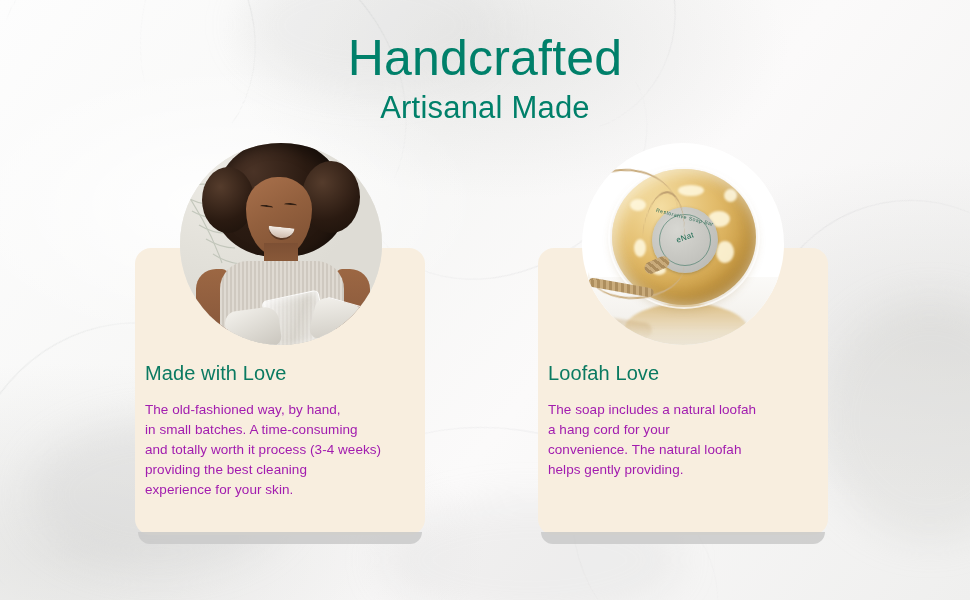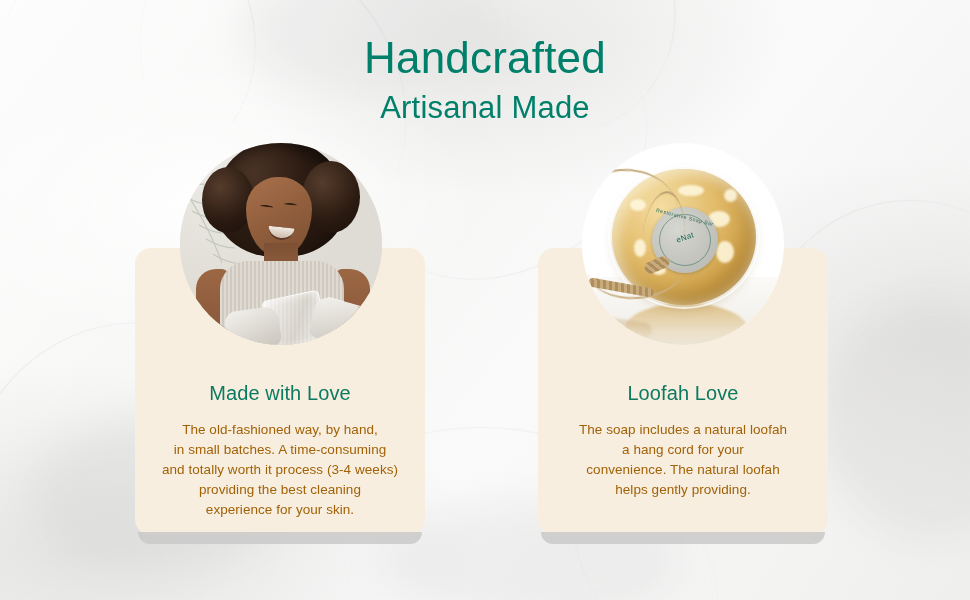--- a/index.html
+++ b/index.html
@@ -76,21 +76,21 @@
   .headline {
     position: absolute;
     left: 0; right: 0;
     top: 28px;
     text-align: center;
     z-index: 5;
   }
   .headline .h-main {
     display: block;
     color: #00806a;
-    font-size: 44px;
+    font-size: 50px;
     line-height: 60px;
     font-weight: 400;
     letter-spacing: 0.2px;
   }
   .headline .h-sub {
     display: block;
     color: #00806a;
     font-size: 31px;
     line-height: 40px;
     font-weight: 400;
@@ -117,33 +117,33 @@
     opacity: 0.85;
     border-radius: 0 0 14px 14px;
     z-index: -1;
   }
   .card-left  { left: 135px; }
   .card-right { left: 538px; }
 
   .card-text {
     position: absolute;
     left: 10px; right: 10px;
-    top: 132px;
-    text-align: center;
+    top: 112px;
+    text-align: left;
   }
   .card-title {
     color: #0b7a61;
     font-size: 20px;
     line-height: 26px;
     font-weight: 400;
     letter-spacing: 0.1px;
   }
   .card-body {
     margin-top: 14px;
-    color: #a16207;
+    color: #a21caf;
     font-size: 13.5px;
     line-height: 20px;
     font-weight: 400;
     white-space: pre-line;
     letter-spacing: 0.05px;
   }
 
   
   .photo {
     position: absolute;

